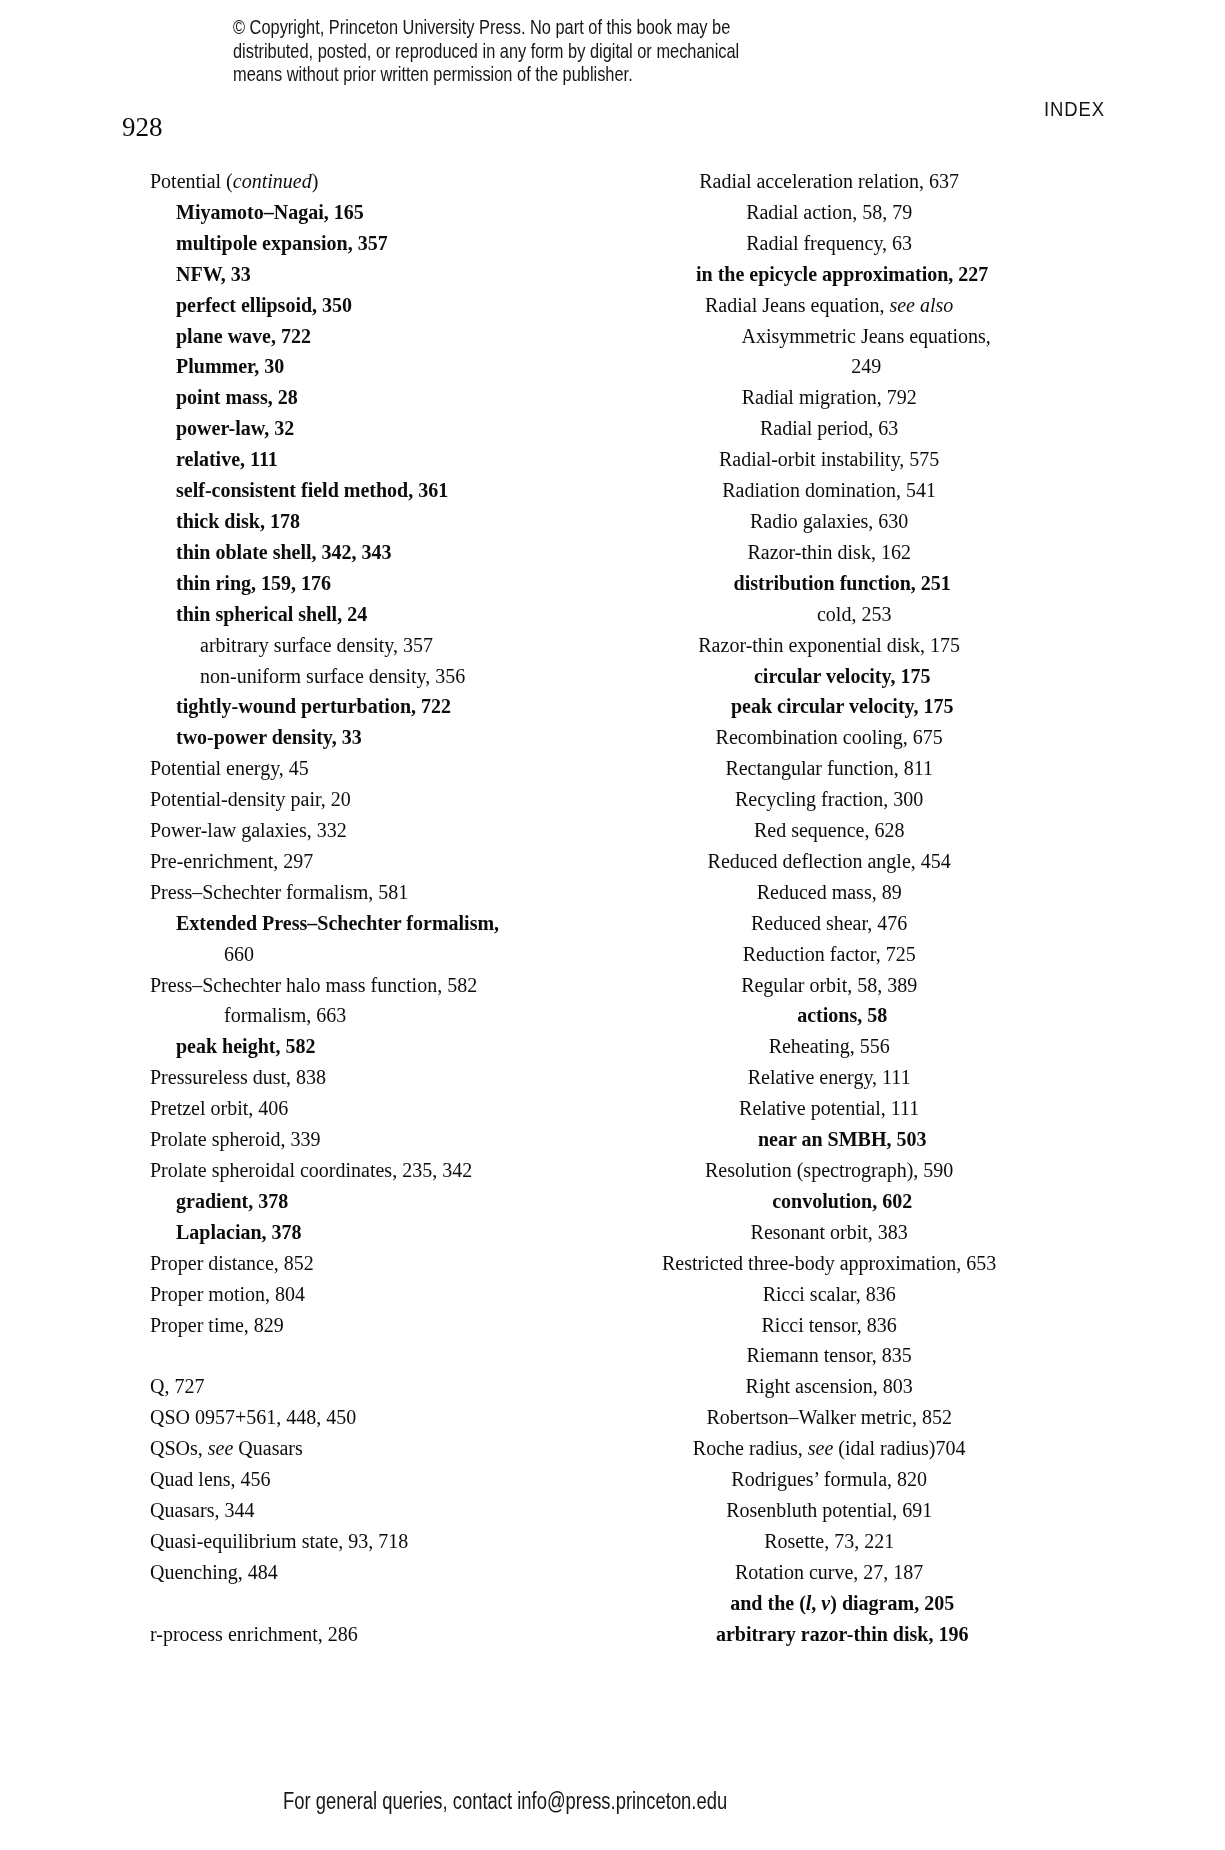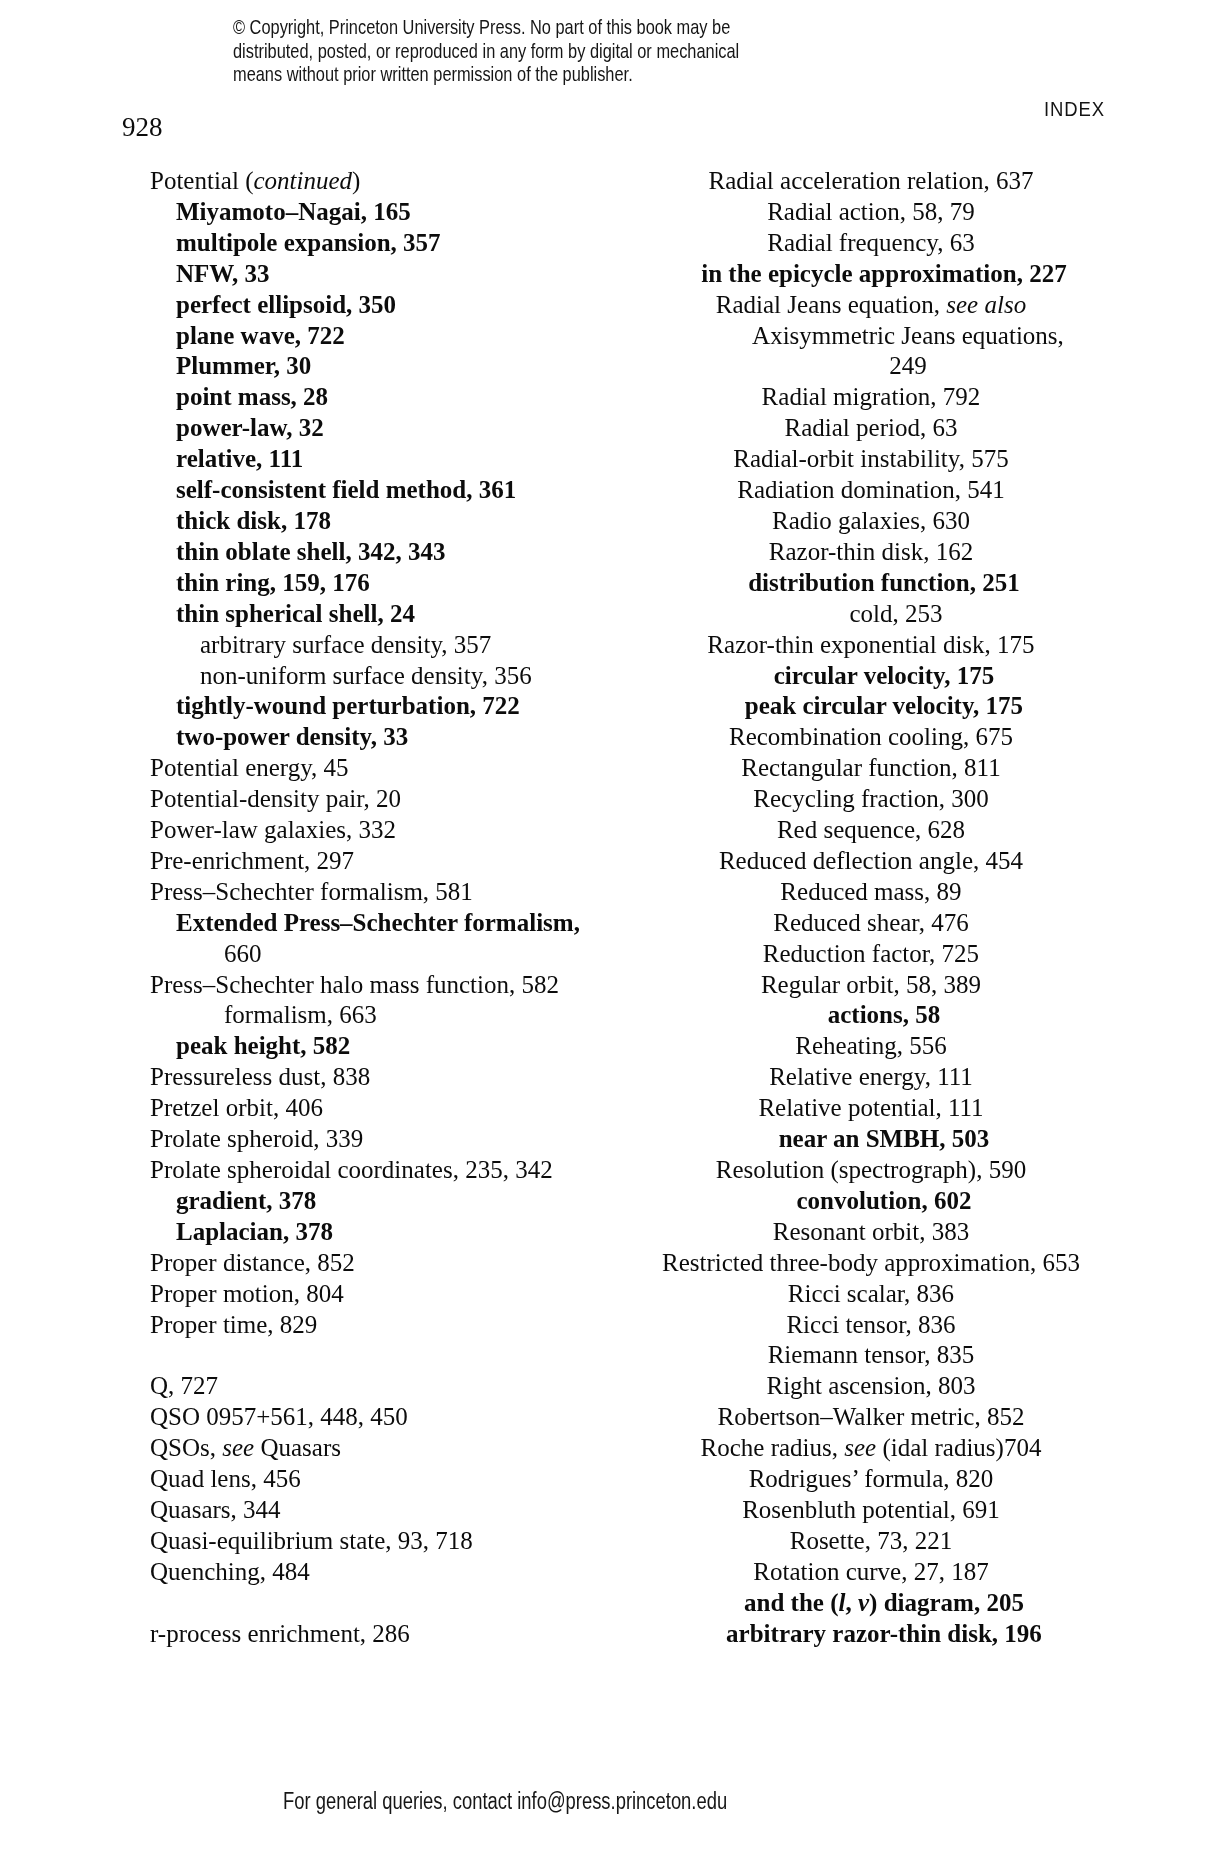--- a/index.html
+++ b/index.html
@@ -15,21 +15,21 @@
     transform:scaleX(0.78); transform-origin:left top;
   }
   .page-number {
     position:absolute; left:122px; top:92px; font-size:27px; color:#0c0c0c;margin-top:20px;
   }
   .section-label {
     position:absolute; left:1044px; top:97px; font-size:21px; letter-spacing:1px;
     color:#141414; transform:scaleX(0.88); transform-origin:left top;
   }
   .col {
-    position:absolute; top:166px; font-size:25px; line-height:30.9px;
+    position:absolute; top:166px; font-size:20px; line-height:30.9px;
     white-space:nowrap; color:#0c0c0c;
   }
   .col-left  { left:150px; }
   .col-right { left:662px;text-align:center; }
   .idx-line.ind1 { padding-left:26px;font-weight:bold; }
   .idx-line.ind2 { padding-left:50px; }
   .idx-line.ind3 { padding-left:74px; }
   .it { font-style:italic; }
   .footer {
     position:absolute; left:283px; top:1788px; font-size:23px; white-space:nowrap;

